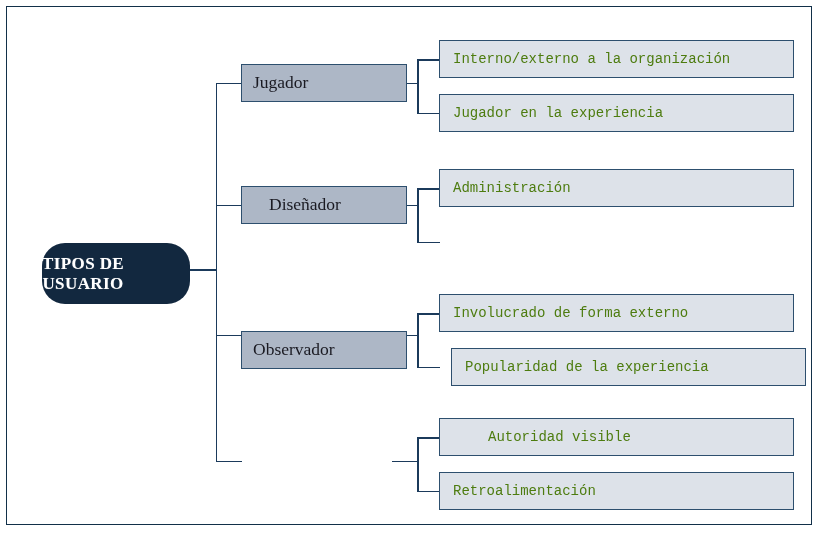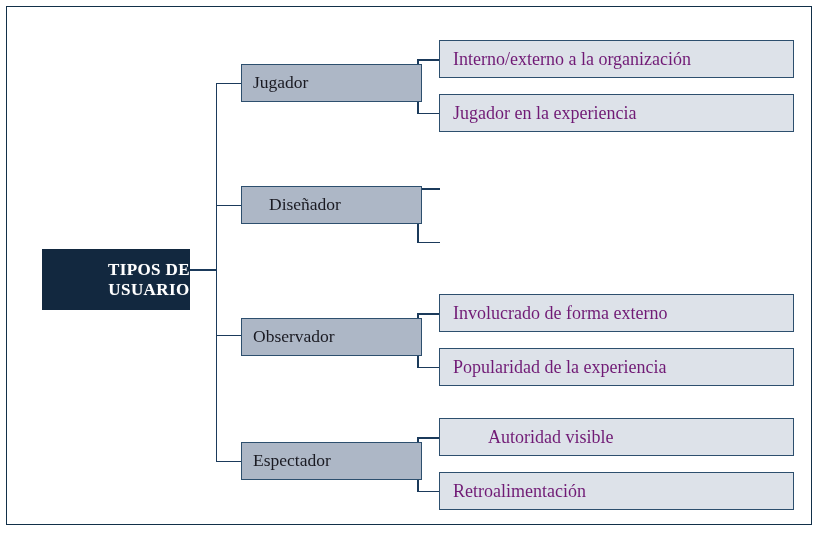--- a/index.html
+++ b/index.html
@@ -33,46 +33,47 @@
     position: absolute;
     background: #1b3a5b;
   }
   .conn-v { width: 1.5px; }
   .conn-h { height: 1.5px; }
 
   
   .root-node {
     position: absolute;
     left: 35px;
-    top: 242px;
+    top: 236px;
     width: 148px;
     height: 61px;
     background: #12283f;
     box-sizing: border-box;
     display: flex;
     align-items: center;
-    justify-content: flex-end;
+    justify-content: flex-start;
     text-align: center;
+    border-radius: 23px;
   }
   .root-node .root-label {
     color: #ffffff;
     font-family: "Liberation Serif", "DejaVu Serif", serif;
     font-weight: bold;
     font-size: 17px;
     line-height: 1.12;
     letter-spacing: 0.4px;
     white-space: pre-line;
     text-shadow: 0 0 1px rgba(255,255,255,0.35);
   }
 
   
   .mid-node {
     position: absolute;
     left: 234px;
-    width: 181px;
+    width: 166px;
     height: 38px;
     box-sizing: border-box;
     background: #adb7c6;
     border: 1.2px solid #2d4f6e;
     display: flex;
     align-items: center;
     padding-left: 11px;
   }
   .mid-node .mid-label {
     color: #1a1a22;
@@ -88,24 +89,24 @@
     width: 355px;
     height: 38px;
     box-sizing: border-box;
     background: #dde2e9;
     border: 1.2px solid #2d4f6e;
     display: flex;
     align-items: center;
     padding-left: 13px;
   }
   .leaf-node .leaf-label {
-    color: #701a75;
-    font-size: 18px;
+    color: #4d7c0f;
+    font-size: 14px;
     line-height: 1;
-    font-family: Liberation Serif, serif;
+    font-family: Liberation Mono, monospace;
   }
 </style>
 </head>
 <body>
 
 <div id="diagram-root">
   <div class="frame">
 
     <div class="conn conn-h" style="left:177px; top:262px; width:33px;"></div>
 
@@ -143,39 +144,39 @@
       <span class="root-label">TIPOS DE
 USUARIO</span>
     </div>
 
     <div class="mid-node" style="top:57px;">
       <span class="mid-label">Jugador</span>
     </div>
     <div class="mid-node" style="top:179px;padding-left:27px;">
       <span class="mid-label">Diseñador</span>
     </div>
-    <div class="mid-node" style="top:311px;">
+    <div class="mid-node" style="top:324px;">
       <span class="mid-label">Observador</span>
-    </div>
-    <div class="mid-node" style="top:435px;">
-      <span class="mid-label">Espectador</span>
     </div>
 
     <div class="leaf-node" style="top:33px;">
       <span class="leaf-label">Interno/externo a la organización</span>
     </div>
     <div class="leaf-node" style="top:86.5px;">
       <span class="leaf-label">Jugador en la experiencia</span>
     </div>
 
+    <div class="leaf-node" style="top:162px;">
+      <span class="leaf-label">Administración</span>
+    </div>
 
     <div class="leaf-node" style="top:287px;">
       <span class="leaf-label">Involucrado de forma externo</span>
     </div>
-    <div class="leaf-node" style="top:340.5px;">
+    <div class="leaf-node" style="top:340.5px;margin-left:12px;">
       <span class="leaf-label">Popularidad de la experiencia</span>
     </div>
 
     <div class="leaf-node" style="top:411px;padding-left:48px;">
       <span class="leaf-label">Autoridad visible</span>
     </div>
     <div class="leaf-node" style="top:464.5px;">
       <span class="leaf-label">Retroalimentación</span>
     </div>
 

